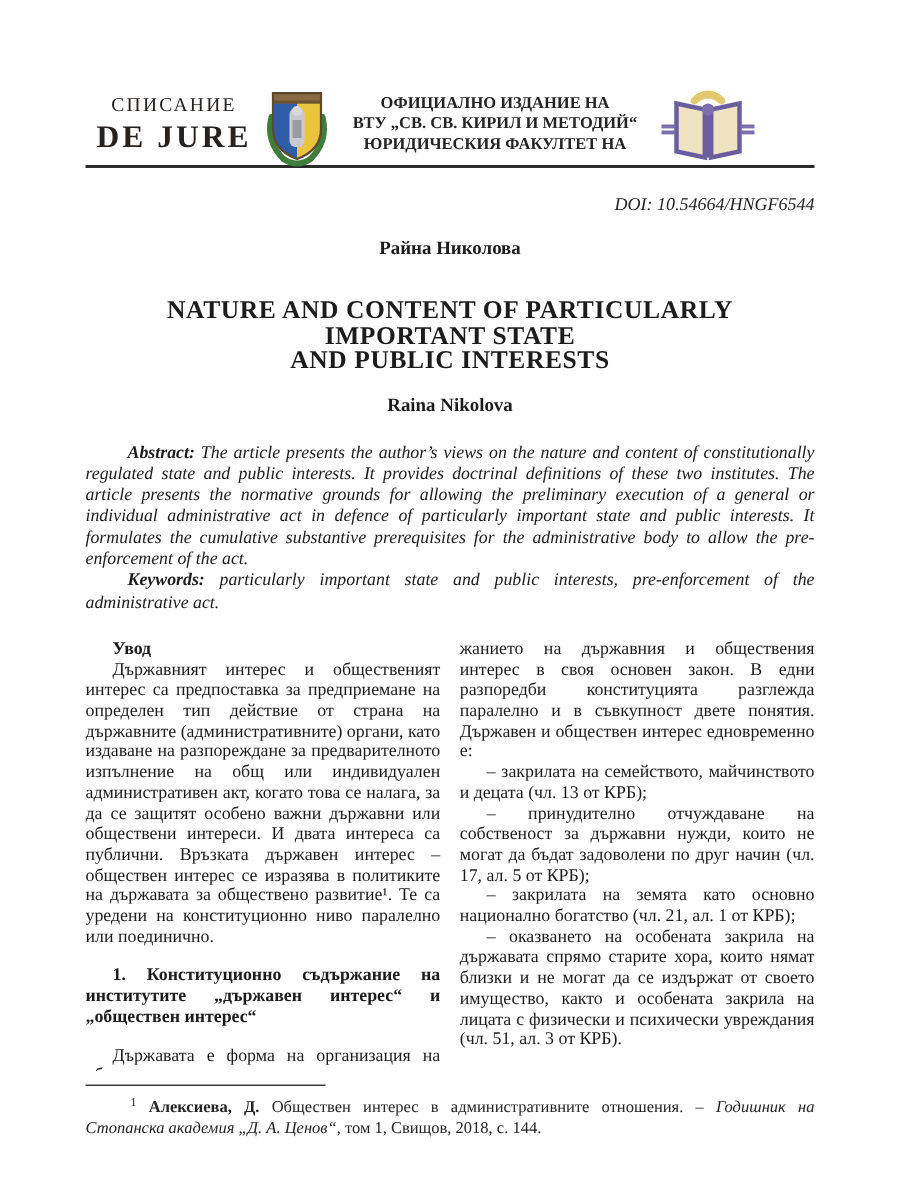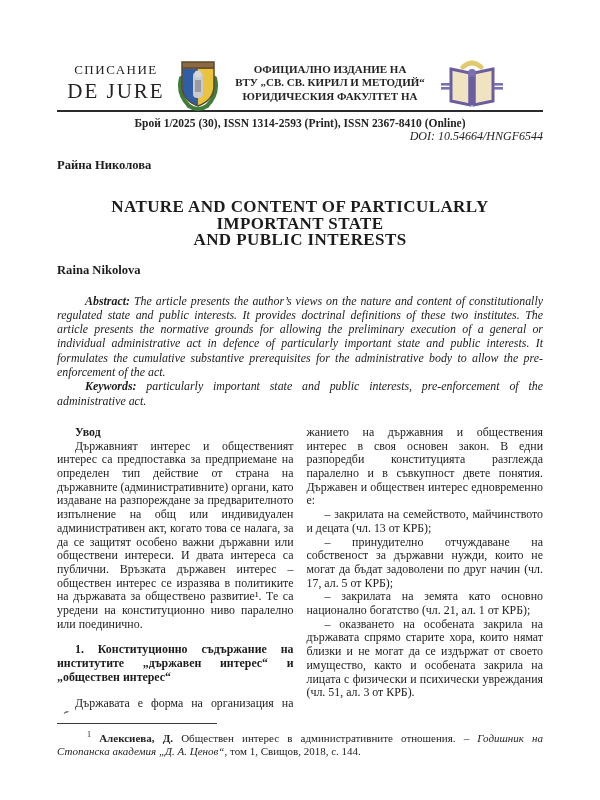--- a/index.html
+++ b/index.html
@@ -18,21 +18,21 @@
   
   .header {
     display: flex;
     align-items: center;
     height: 54px;
     border-bottom: 2px solid #2b2b2b;
     padding-bottom: 2px;
   }
   .masthead { text-align: center; width: 118px; color: #262220; }
   .masthead .m1 { font-size: 13px; letter-spacing: 1.5px; font-weight: 500; }
-  .masthead .m2 { font-size: 21px; letter-spacing: 2px; margin-top: 1px; }
+  .masthead .m2 { font-size: 21px; letter-spacing: 2px; margin-top: 1px; font-weight: bold; }
   .emblem-left  { width: 46px; height: 56px; margin-top: 2px; }
   .emblem-right { width: 66px; height: 52px; }
   .issuer {
     text-align: center;
     font-weight: bold;
     font-size: 11px;
     line-height: 13.5px;
     color: #242424;
     width: 218px;
   }
@@ -42,34 +42,35 @@
     font-weight: bold;
     font-size: 11.5px;
     margin-top: 5px;
     color: #242424;
   }
 
   .doi {
     text-align: right;
     font-style: italic;
     font-size: 12px;
+    margin-top: 17px;
     color: #242424;
   }
 
   
   .title-bg {
     margin-top: 21px;
     text-align: center;
     font-weight: bold;
     font-size: 13.6px;
     line-height: 17px;
     letter-spacing: 0.6px;
     word-spacing: 2px;
   }
-  .author { font-weight: bold; font-size: 12.6px; margin-top: 14px; }
+  .author { text-align: center; font-weight: bold; font-size: 12.6px; margin-top: 14px; }
   .title-en {
     margin-top: 26px;
     text-align: center;
     font-weight: bold;
     font-size: 17px;
     line-height: 16.5px;
     letter-spacing: 0.4px;
   }
   .author-en { }
 
@@ -167,21 +168,20 @@
       <rect x="29.5" y="14" width="7" height="34" fill="#6b5ea0"></rect>
       <circle cx="33" cy="16" r="4" fill="#7b6fae"></circle>
 
       <rect x="2" y="26" width="9" height="2.6" fill="#7b6fae"></rect>
       <rect x="2" y="30" width="9" height="2.6" fill="#7b6fae"></rect>
       <rect x="55" y="26" width="9" height="2.6" fill="#7b6fae"></rect>
       <rect x="55" y="30" width="9" height="2.6" fill="#7b6fae"></rect>
     </svg>
   </div>
 
-  <div class="issue-line">Брой 1/2025 (30), ISSN 1314-2593 (Print), ISSN 2367-8410 (Online)</div>
 
   <div class="doi">DOI: 10.54664/HNGF6544</div>
 
 
   <div class="author">Райна Николова</div>
 
   <div class="title-en">
     <div>NATURE AND CONTENT OF PARTICULARLY IMPORTANT STATE</div>
     <div>AND PUBLIC INTERESTS</div>
   </div>

